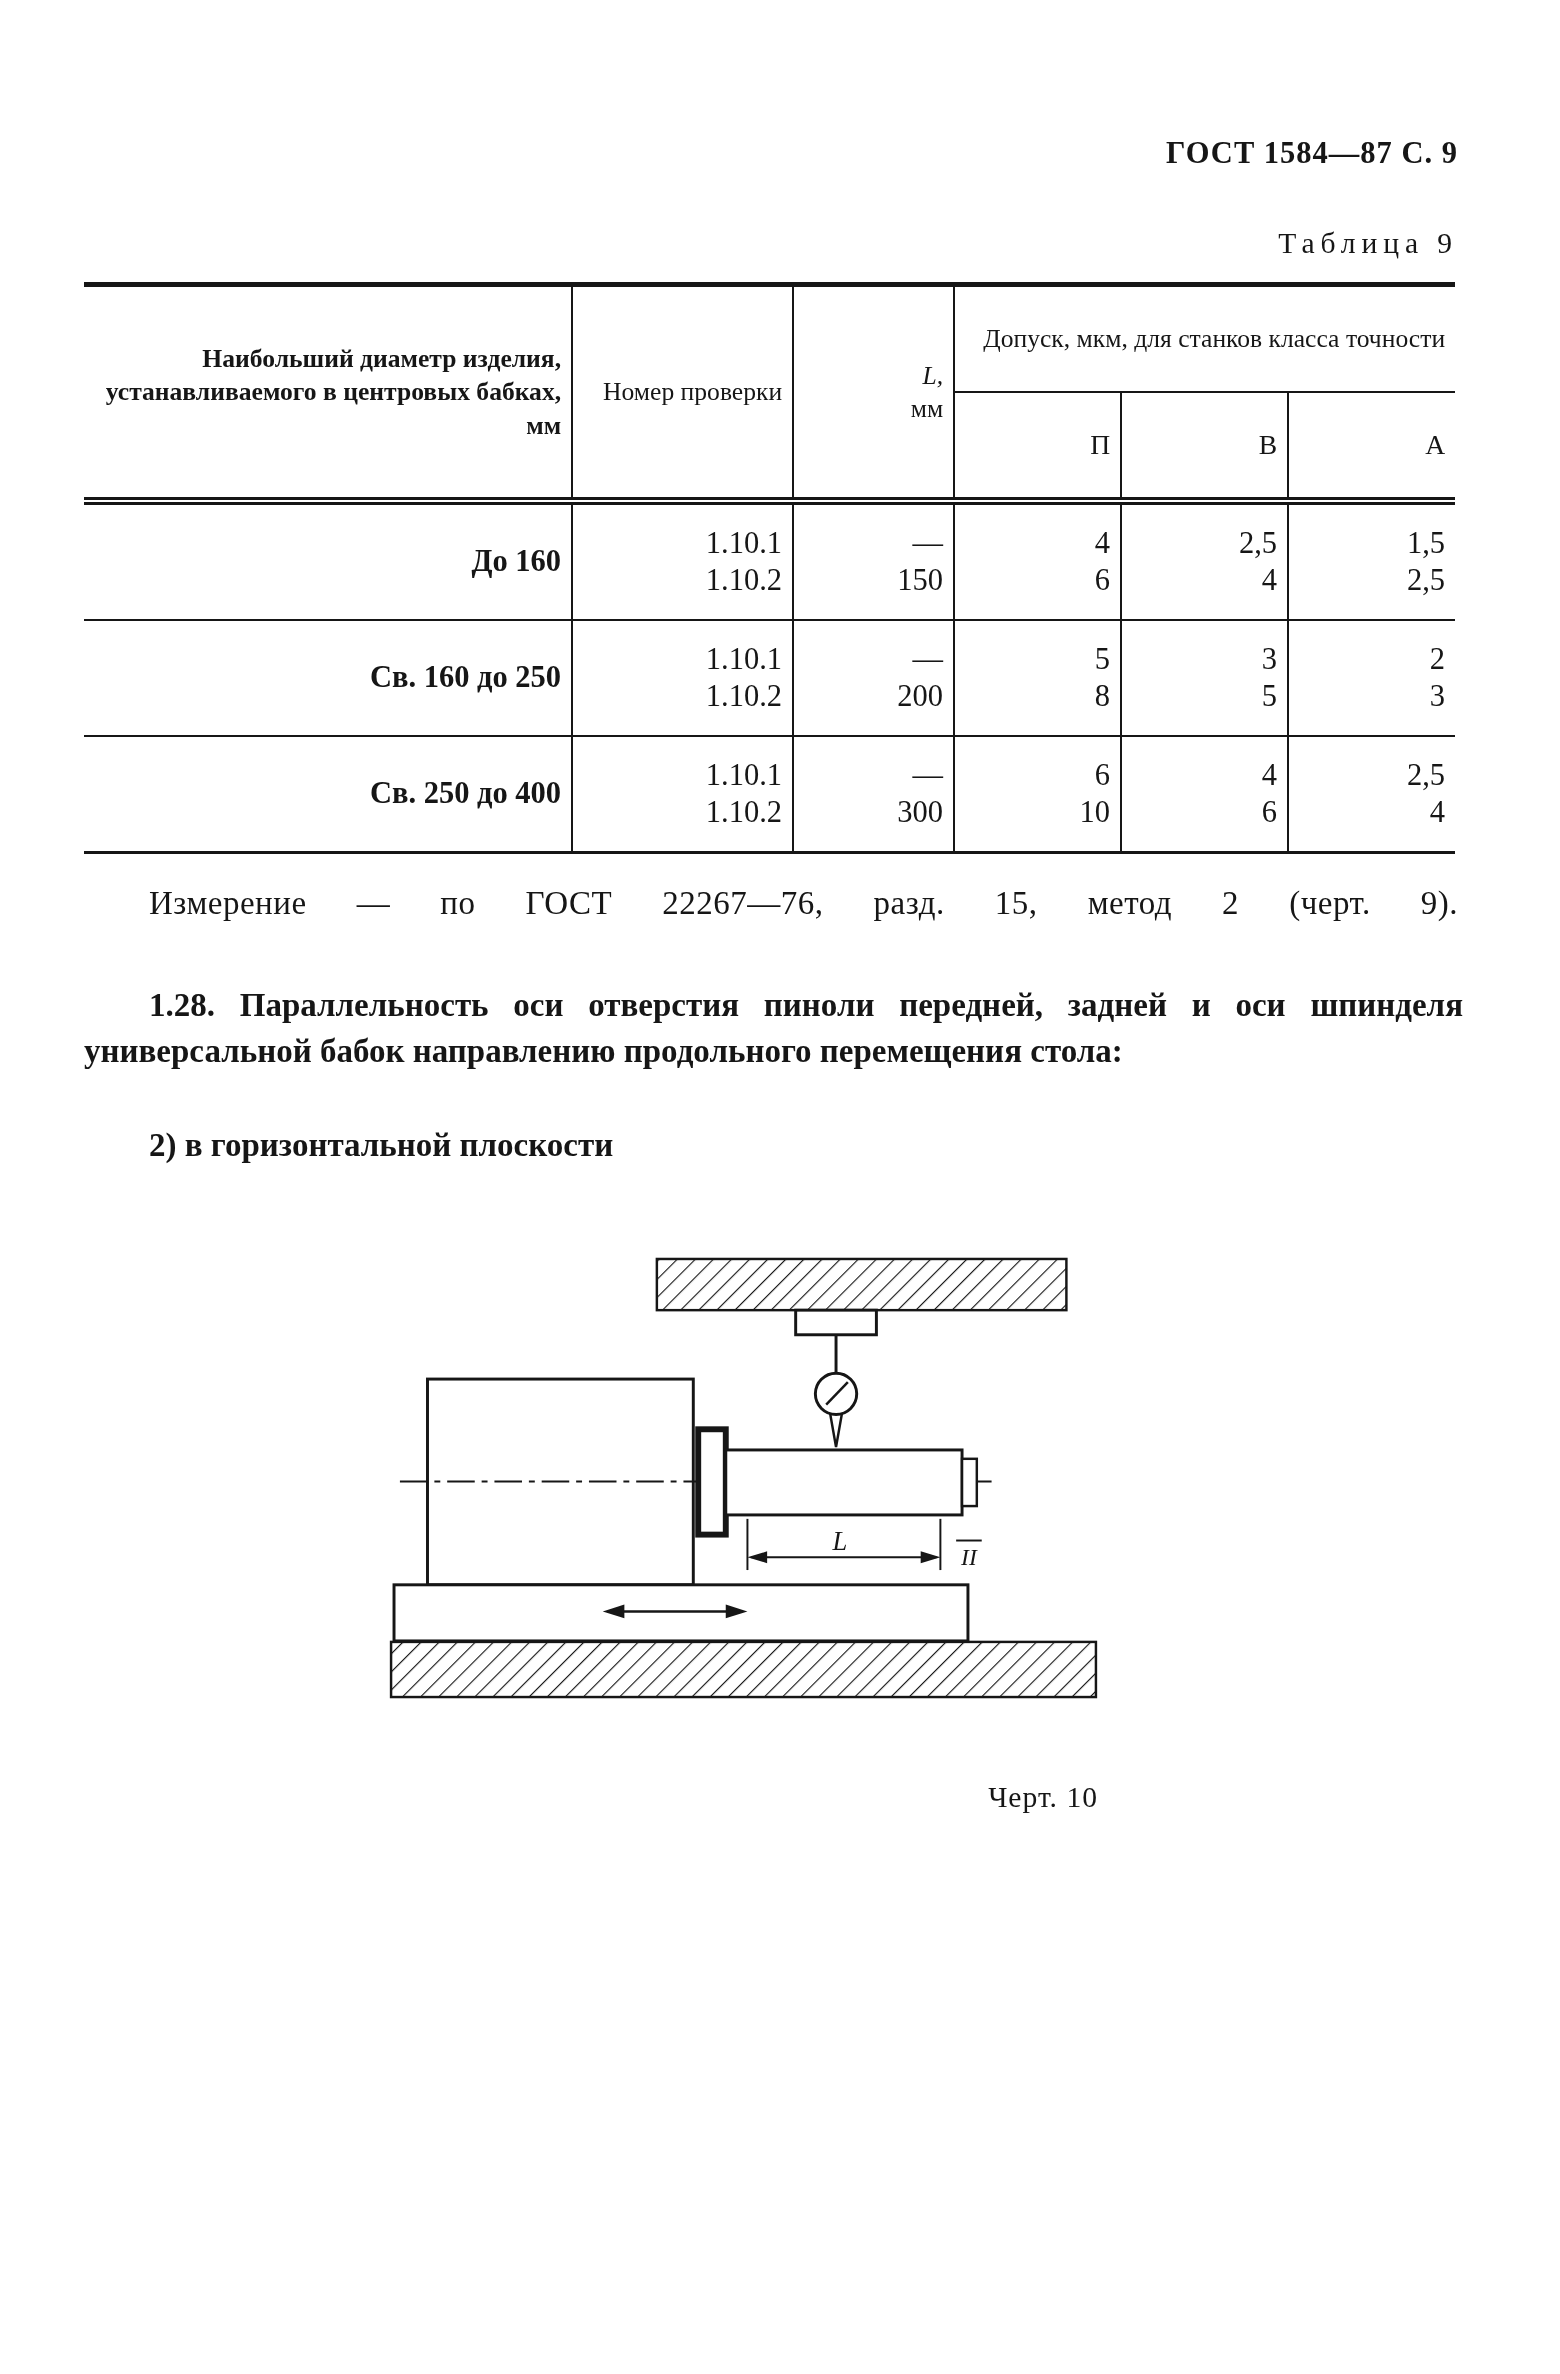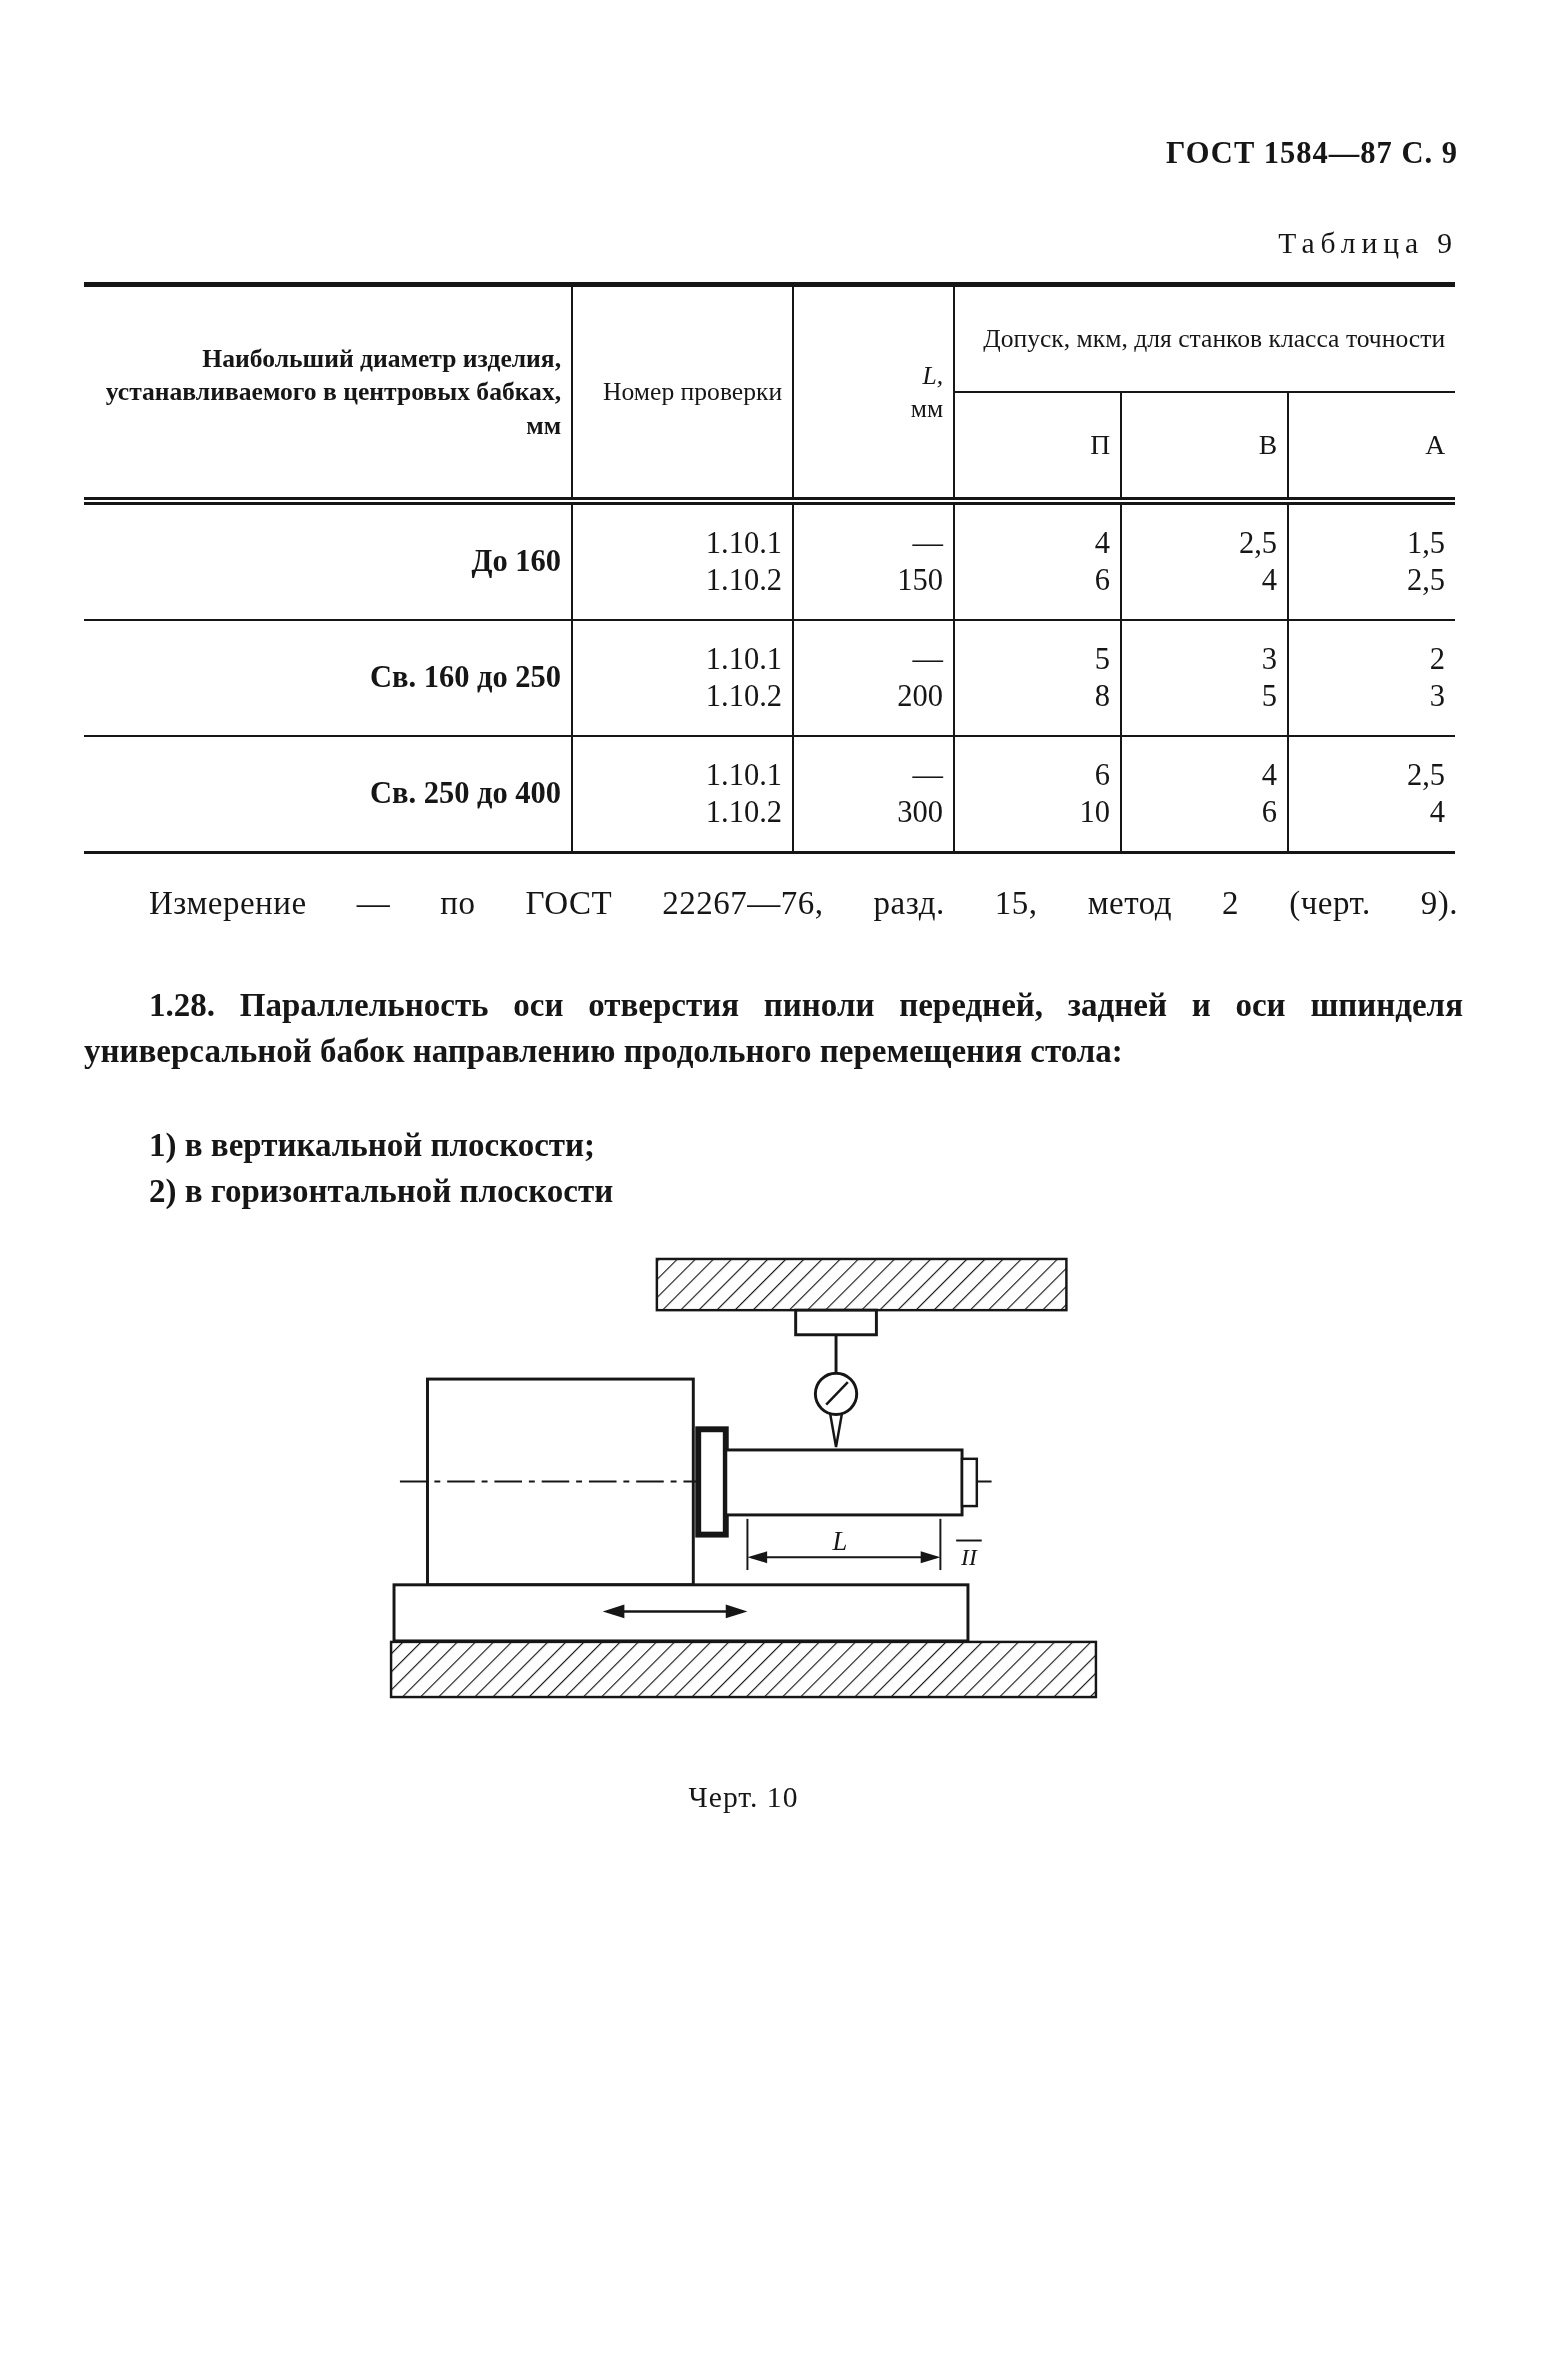--- a/index.html
+++ b/index.html
@@ -56,21 +56,21 @@
     text-align: justify; text-indent: 65px;
   }
   .clause-items { position: absolute; top: 1123px; left: 84px; width: 1379px;
     font-size: 33px; line-height: 1.38; font-weight: bold; }
   .clause-items .item { margin-left: 65px; }
 
   
   .figure { position: absolute; top: 1257px; left: 389px; width: 709px; }
   .fig-caption {
     position: absolute; top: 1781px; left: 389px; width: 709px;
-    text-align: center; font-size: 29.6px; letter-spacing: 1px;
+    text-align: right; font-size: 29.6px; letter-spacing: 1px;
   }
 </style>
 </head>
 <body>
 
 <div class="page">
 
   <div class="doc-header">ГОСТ 1584—87 С. 9</div>
   <div class="table-label">Таблица 9</div>
 
@@ -174,21 +174,20 @@
     </table>
   </div>
 
   <div class="para-measure">Измерение — по ГОСТ 22267—76, разд. 15, метод 2 (черт. 9).</div>
 
   <div class="para-clause">
     <span>1.28.</span>
     <span>Параллельность оси отверстия пиноли передней, задней и оси шпинделя универсальной бабок направлению продольного перемещения стола:</span>
   </div>
   <div class="clause-items">
-    <div class="item">1) в вертикальной плоскости;</div>
     <div class="item">2) в горизонтальной плоскости</div>
   </div>
 
   <div class="figure">
     <svg width="709" height="443" viewBox="0 0 720 450">
       <defs>
         <pattern id="hatch" width="13" height="13" patternUnits="userSpaceOnUse" patternTransform="rotate(45)">
           <line x1="0" y1="0" x2="0" y2="13" stroke="#161616" stroke-width="2.3"></line>
         </pattern>
       </defs>

